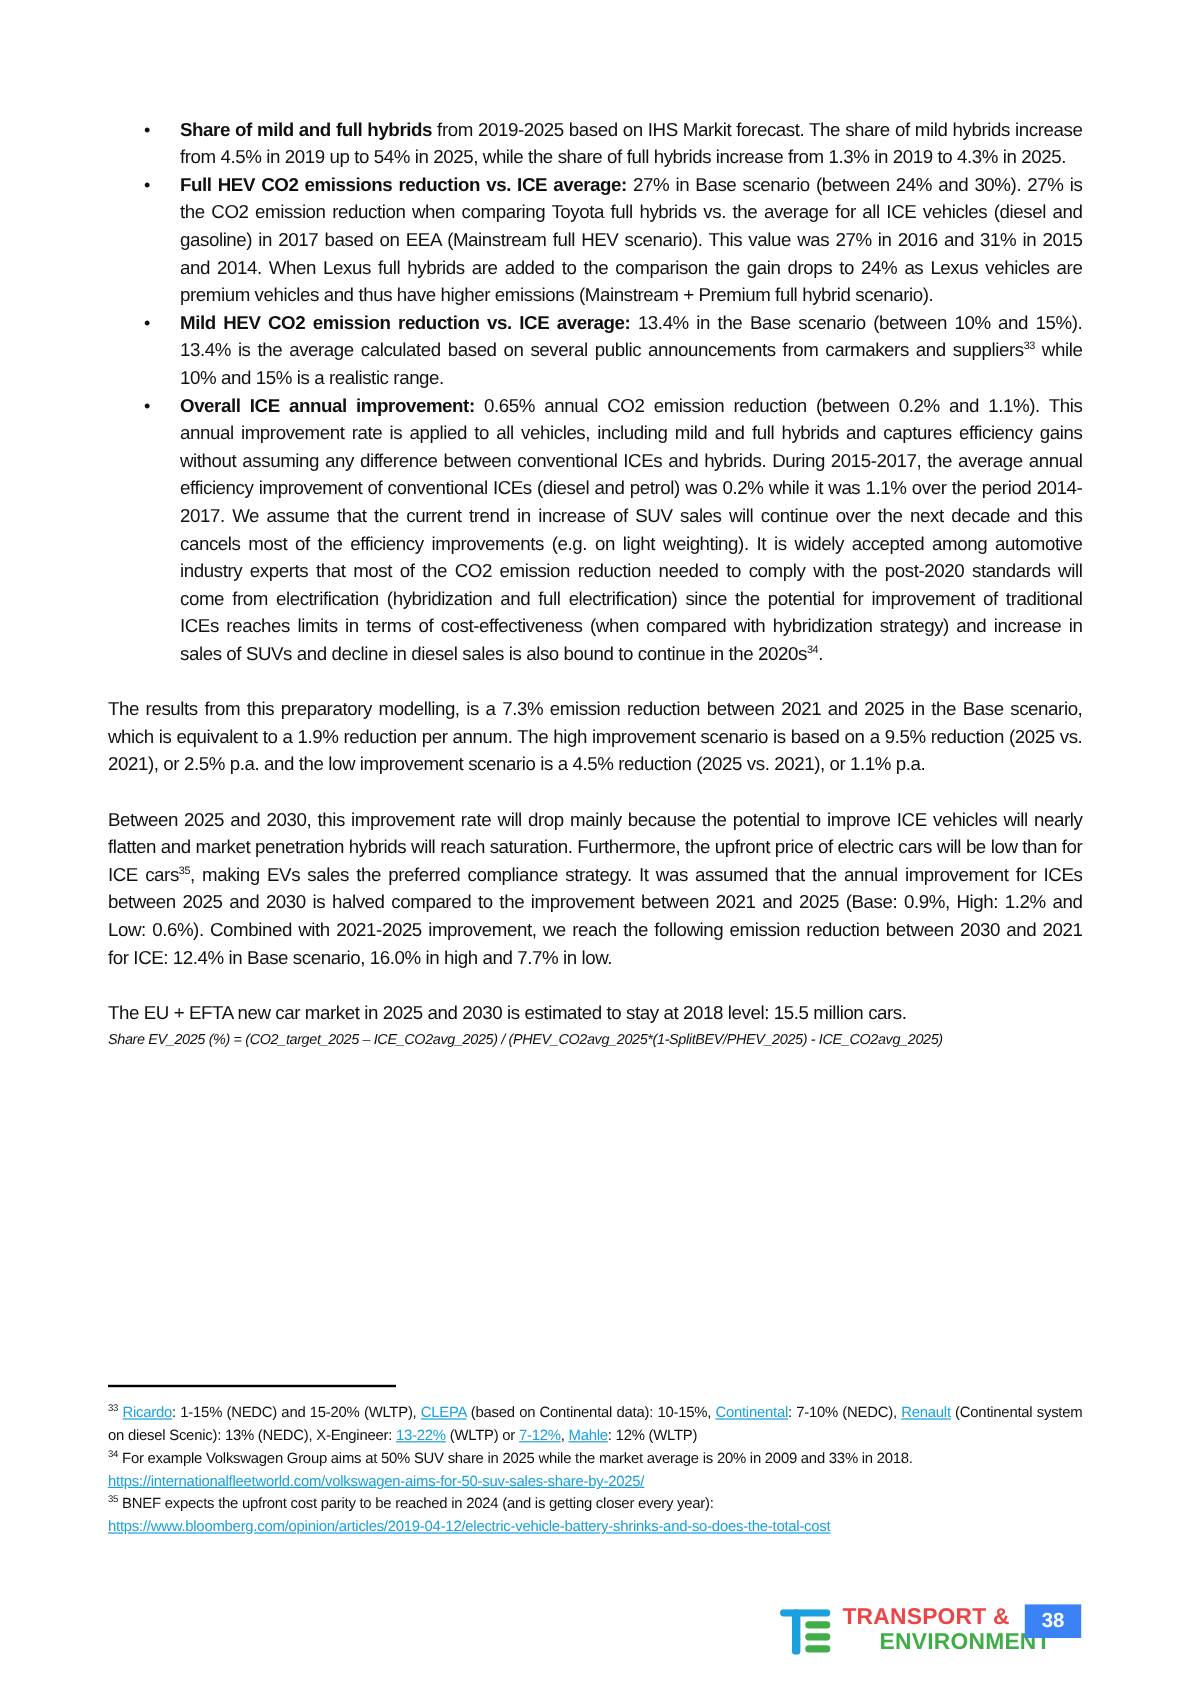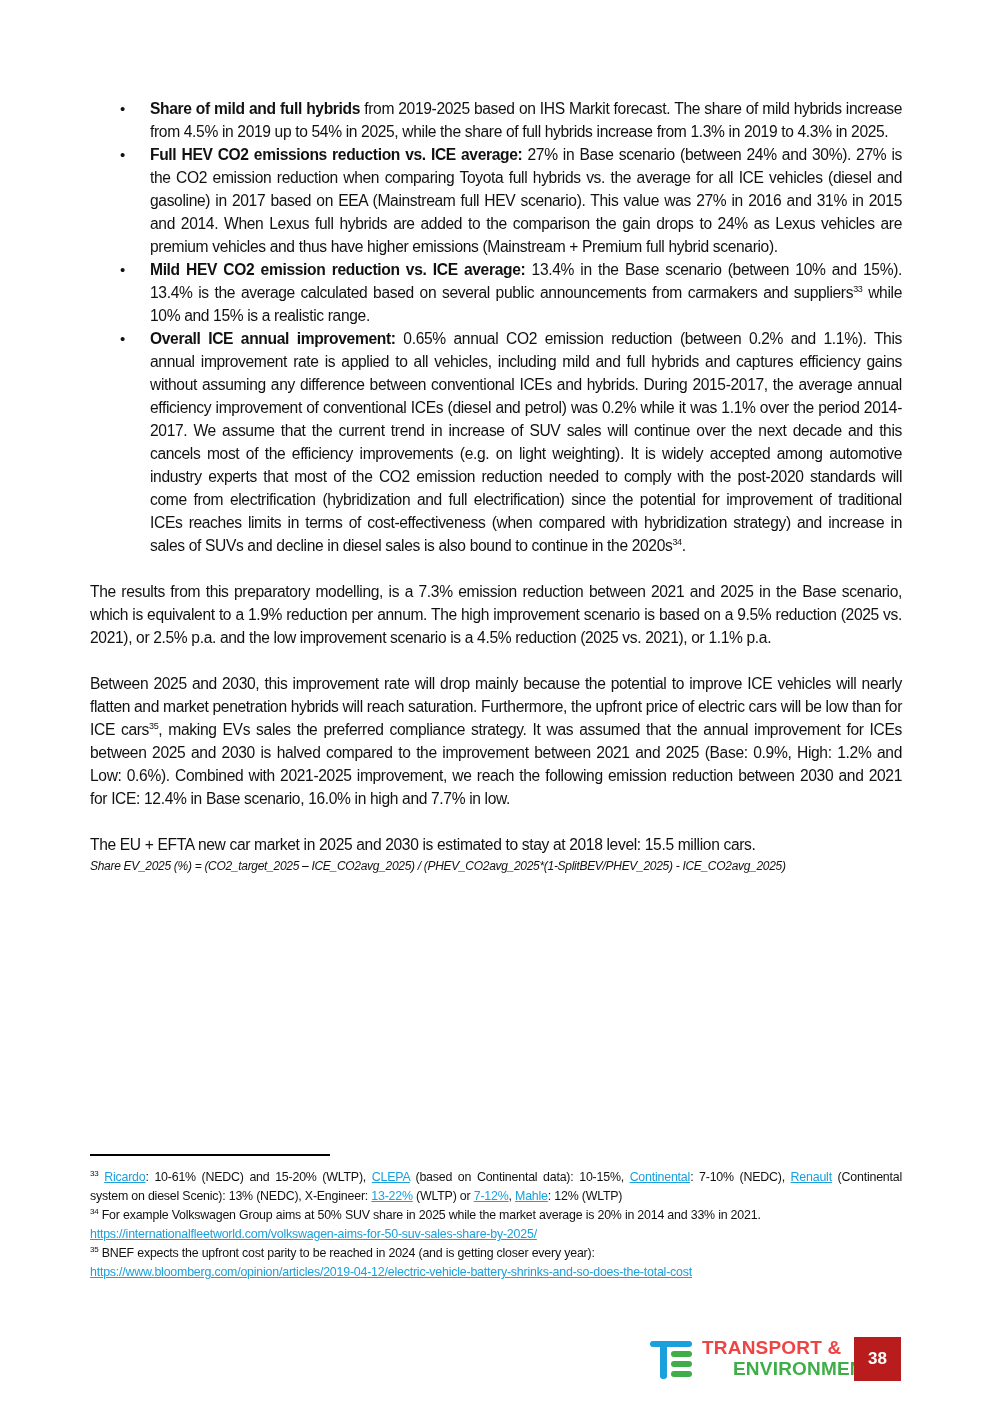--- a/index.html
+++ b/index.html
@@ -16,21 +16,21 @@
   .para { margin-top: 23px; }
   .formula { font-style: italic; font-size: 12px; line-height: 20px; letter-spacing: -0.3px; }
   .fn-rule { position: absolute; left: 90px; top: 1154px; width: 240px; height: 2px; background: #000; }
   .footnotes { position: absolute; left: 90px; top: 1168px; width: 812px; font-size: 12.4px; line-height: 19px; text-align: justify; letter-spacing: -0.2px; }
   .footnotes a { color: #1aa0dc; text-decoration: underline; }
   .footnotes sup { font-size: 8px; vertical-align: 5px; }
   .logo { position: absolute; left: 650px; top: 1338px; width: 200px; height: 44px; }
   .logo-mark { position: absolute; left: 0; top: 3px; width: 42px; height: 38px; }
   .logo-line1 { position: absolute; left: 52px; top: -1px; font-size: 19px; font-weight: bold; color: #ef4444; letter-spacing: 0.2px; white-space: nowrap; }
   .logo-line2 { position: absolute; left: 52px; top: 20px; font-size: 19px; font-weight: bold; color: #3fae49; letter-spacing: 0.2px; white-space: nowrap; margin-left: 31px; }
-  .page-num { position: absolute; left: 854px; top: 1337px; width: 47px; height: 44px; background: #b91c1c; color: #fff; font-weight: bold; font-size: 17px; display: flex; align-items: center; justify-content: center; }
+  .page-num { position: absolute; left: 854px; top: 1337px; width: 47px; height: 28px; background: #3b82f6; color: #fff; font-weight: bold; font-size: 17px; display: flex; align-items: center; justify-content: center; }
 </style>
 </head>
 <body>
 
 <div class="page">
   <ul class="bullets body-text">
     <li>
       <span class="bullet">•</span>
       <b>Share of mild and full hybrids</b><span> from 2019-2025 based on IHS Markit forecast. The share of mild hybrids increase from 4.5% in 2019 up to 54% in 2025, while the share of full hybrids increase from 1.3% in 2019 to 4.3% in 2025.</span>
     </li>
@@ -55,24 +55,24 @@
   <p class="body-text para">The EU + EFTA new car market in 2025 and 2030 is estimated to stay at 2018 level: 15.5 million cars.</p>
 
   <p class="formula">Share EV_2025 (%) = (CO2_target_2025 – ICE_CO2avg_2025) / (PHEV_CO2avg_2025*(1-SplitBEV/PHEV_2025) - ICE_CO2avg_2025)</p>
 </div>
 
 <div class="fn-rule"></div>
 
 <div class="footnotes">
   <p>
     <sup>33</sup>
-    <a>Ricardo</a><span>: 10-61% (NEDC) and 15-20% (WLTP), </span><a>CLEPA</a><span> (based on Continental data): 10-15%, </span><a>Continental</a><span>: 7-10% (NEDC), </span><a>Renault</a><span> (Continental system on diesel Scenic): 13% (NEDC), X-Engineer: </span><a>13-22%</a><span> (WLTP) or </span><a>7-12%</a><span>, </span><a>Mahle</a><span>: 12% (WLTP)</span>
+    <a>Ricardo</a><span>: 1-15% (NEDC) and 15-20% (WLTP), </span><a>CLEPA</a><span> (based on Continental data): 10-15%, </span><a>Continental</a><span>: 7-10% (NEDC), </span><a>Renault</a><span> (Continental system on diesel Scenic): 13% (NEDC), X-Engineer: </span><a>13-22%</a><span> (WLTP) or </span><a>7-12%</a><span>, </span><a>Mahle</a><span>: 12% (WLTP)</span>
   </p>
   <p>
-    <sup>34</sup><span> For example Volkswagen Group aims at 50% SUV share in 2025 while the market average is 20% in 2014 and 33% in 2021.</span><br>
+    <sup>34</sup><span> For example Volkswagen Group aims at 50% SUV share in 2025 while the market average is 20% in 2009 and 33% in 2018.</span><br>
     <a>https://internationalfleetworld.com/volkswagen-aims-for-50-suv-sales-share-by-2025/</a>
   </p>
   <p>
     <sup>35</sup><span> BNEF expects the upfront cost parity to be reached in 2024 (and is getting closer every year):</span><br>
     <a>https://www.bloomberg.com/opinion/articles/2019-04-12/electric-vehicle-battery-shrinks-and-so-does-the-total-cost</a>
   </p>
 </div>
 
 <div class="logo">
   <svg class="logo-mark" viewBox="0 0 42 38">

